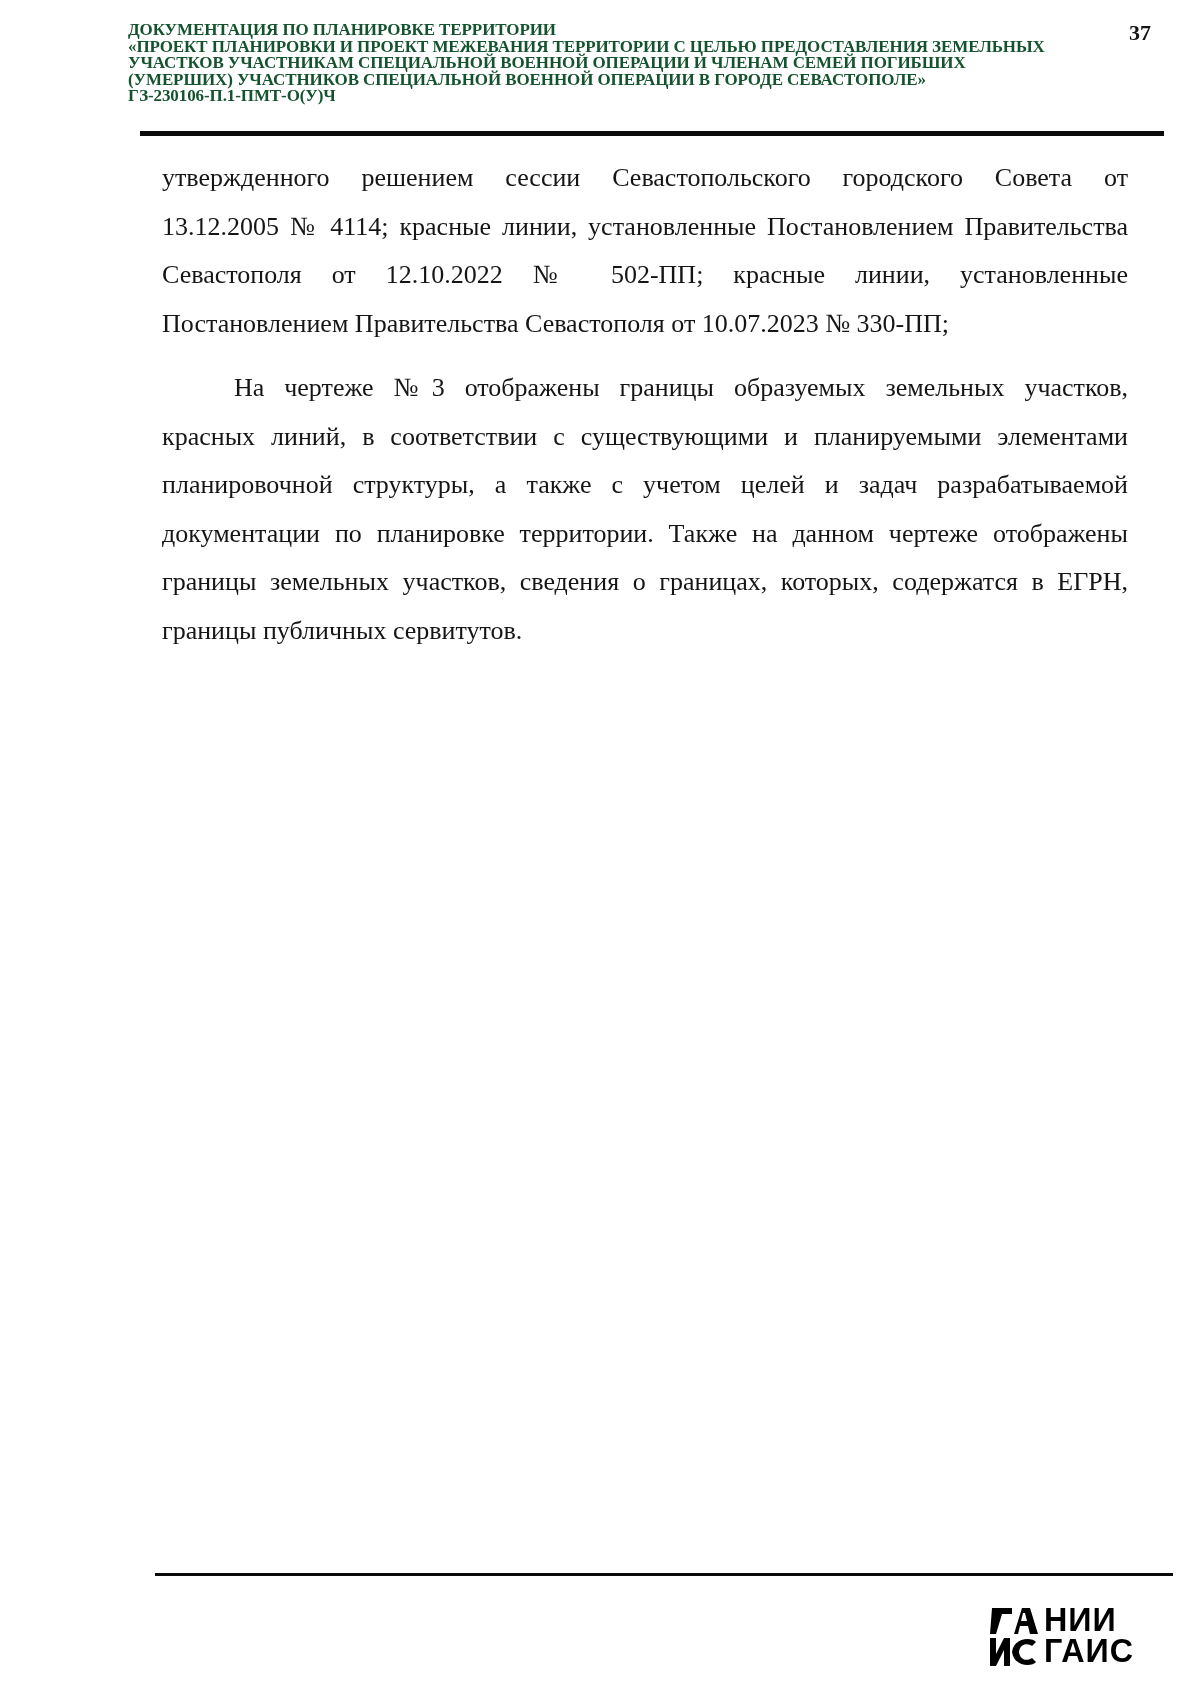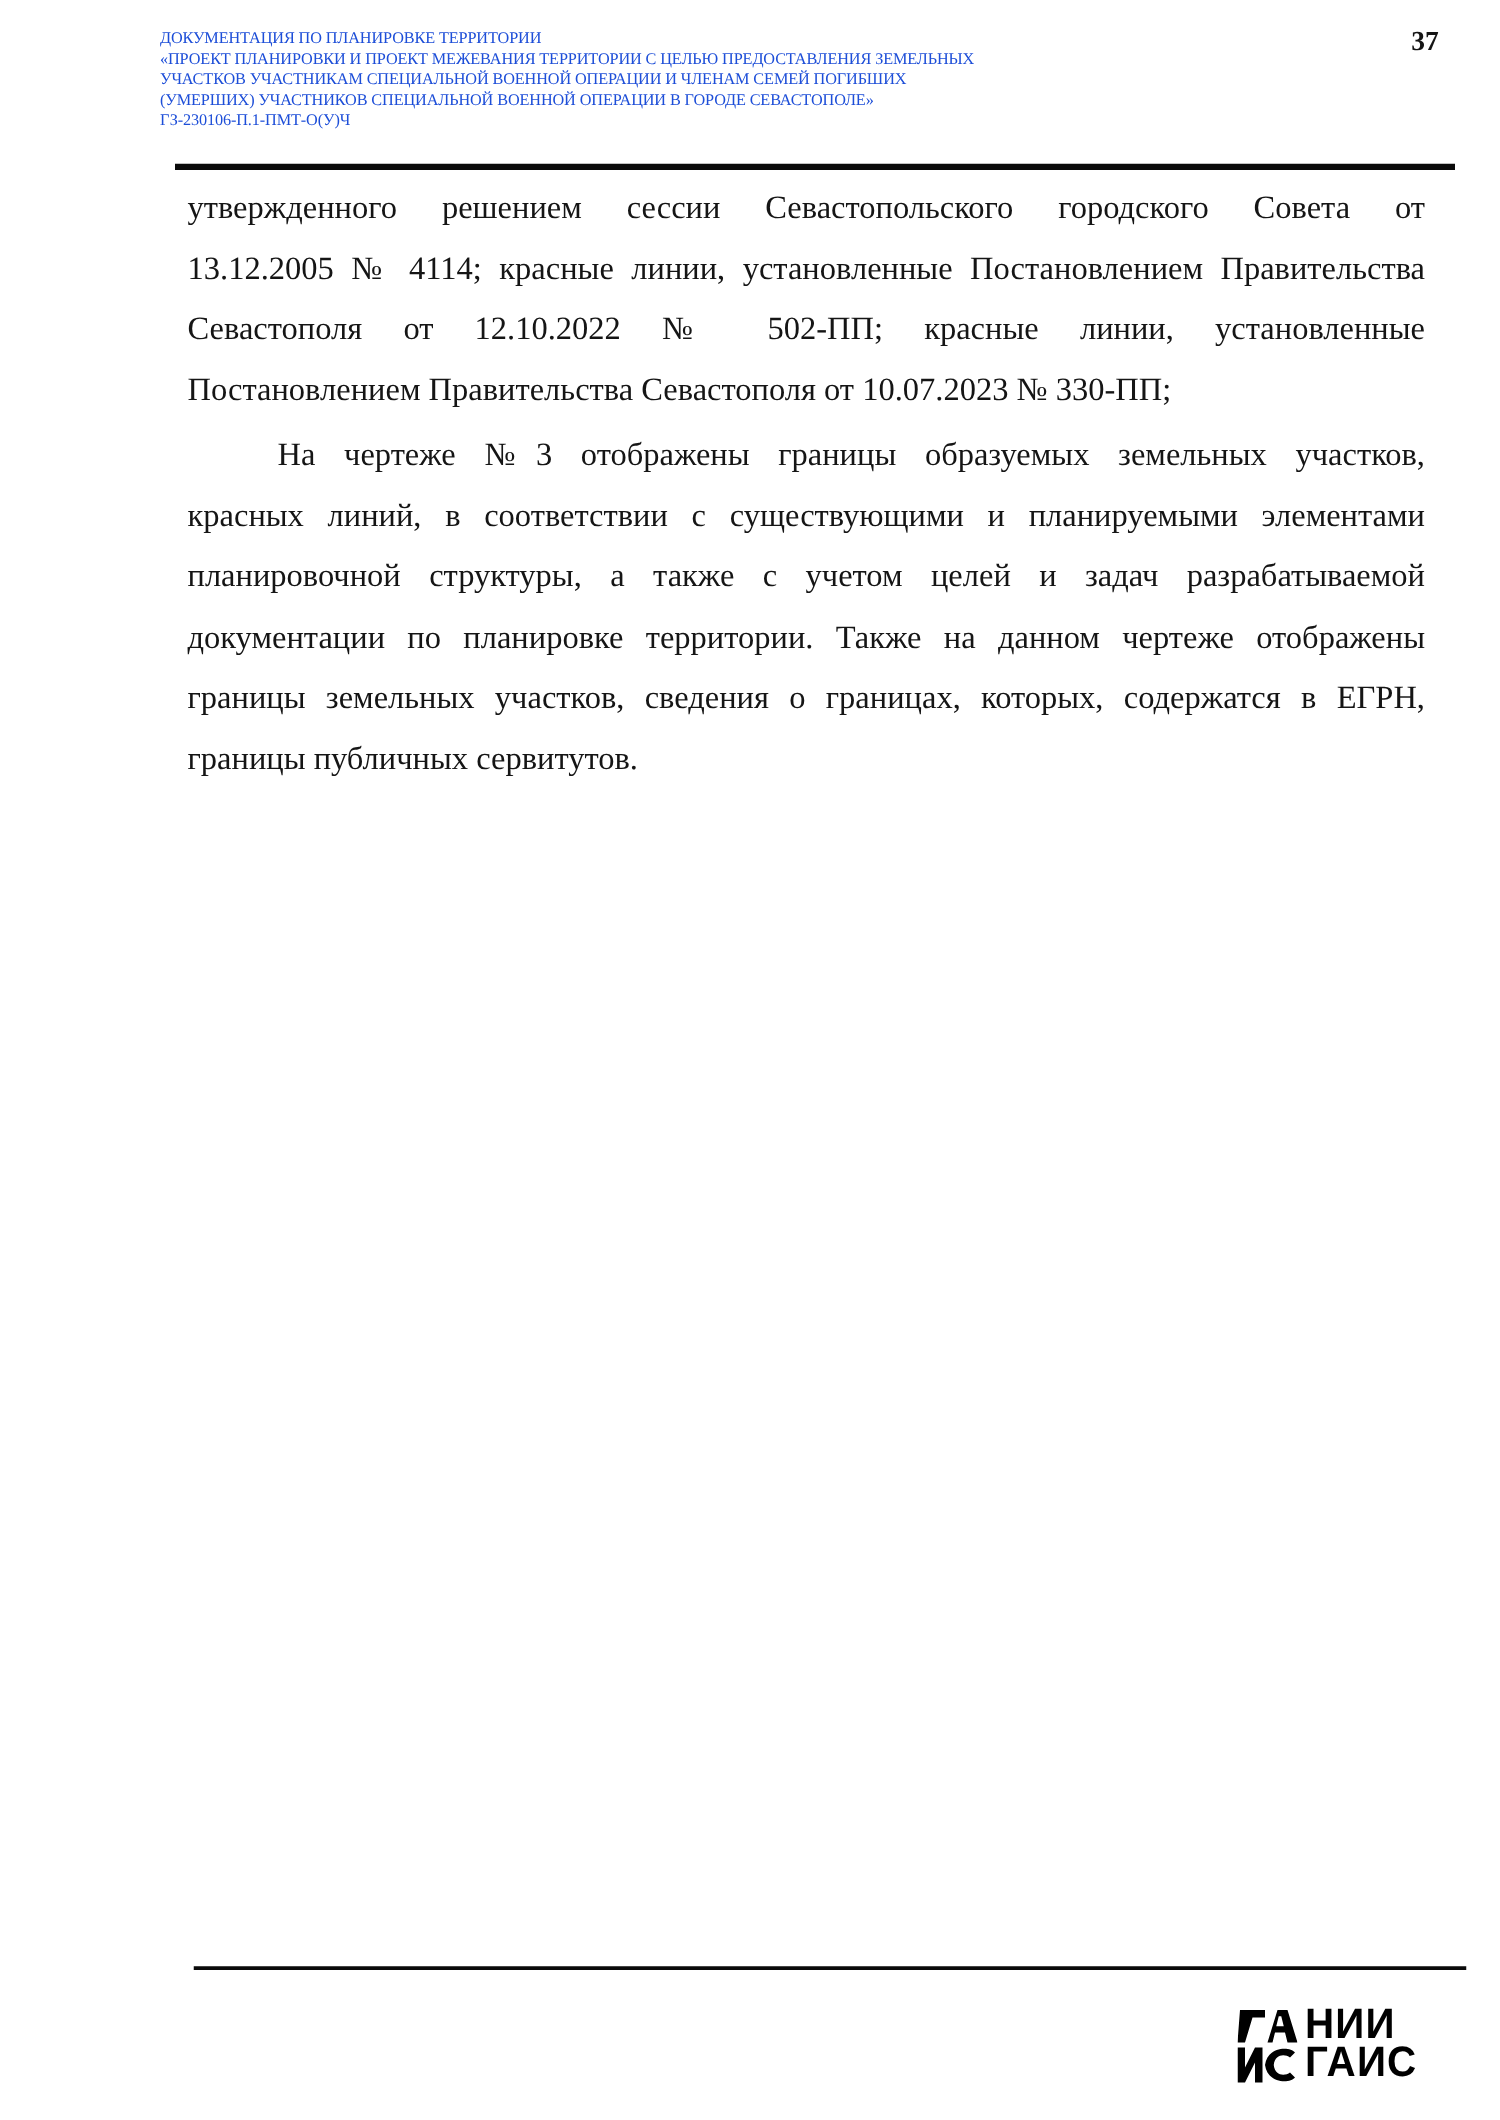--- a/index.html
+++ b/index.html
@@ -14,25 +14,25 @@
       overflow: hidden;
       color: #111111;
       font-family: "Liberation Serif", "DejaVu Serif", serif;
     }
     .header {
       position: absolute;
       left: 128px;
       top: 22px;
       width: 960px;
       font-family: "Liberation Serif", serif;
-      font-weight: normal;
-      font-size: 13px;
+      font-weight: bold;
+      font-size: 17px;
       line-height: 16.6px;
       letter-spacing: -0.1px;
-      color: #1d4ed8;
+      color: #14532d;
     }
     .header .line {
       display: block;
       white-space: nowrap;
     }
     .page-number {
       position: absolute;
       right: 49px;
       top: 20px;
       font-family: "Liberation Serif", serif;
@@ -52,21 +52,21 @@
       position: absolute;
       left: 146px;
       top: 138px;
       width: 998px;
       font-family: "Liberation Serif", serif;
       font-size: 26px;
       line-height: 48.5px;
       color: #151515;
     }
     .para {
-      margin: 4px;
+      margin: 16px;
       text-align: justify;
       text-align-last: left;
     }
     .para .ln {
       display: block;
       text-align: justify;
       text-align-last: justify;
       white-space: nowrap;
     }
     .para .ln.last {

